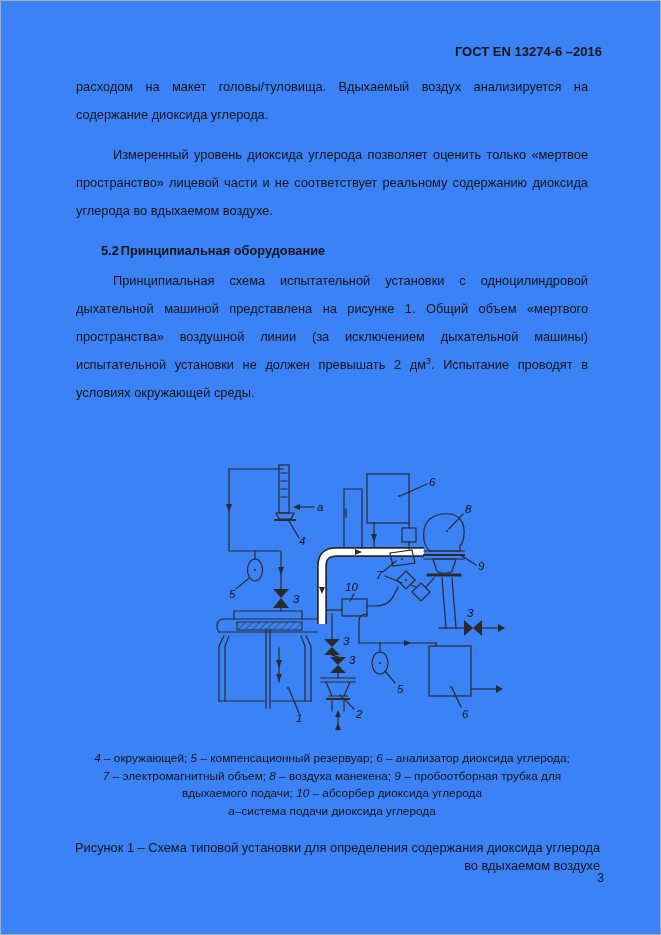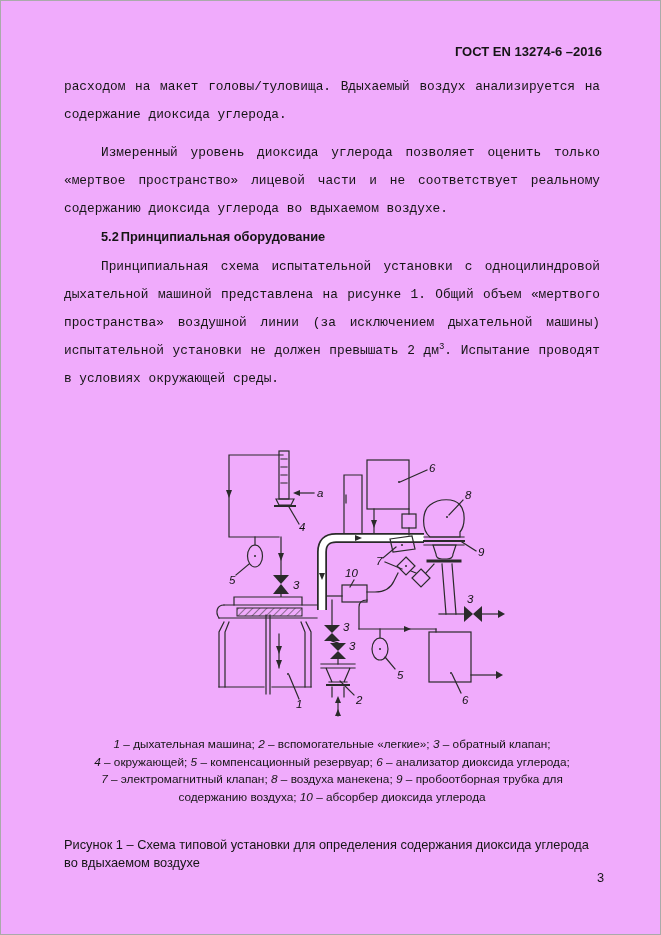--- a/index.html
+++ b/index.html
@@ -1,39 +1,38 @@
 <!DOCTYPE html>
 <html><head>
 <meta charset="utf-8">
 <style>
   html,body { margin:0; padding:0; background:#fff; }
   .page {
     position:relative;
     width:661px; height:935px;
     box-sizing:border-box;
-    background:#f0abfc;
+    background:#3b82f6;
     border:1px solid #aaa;
     font-family:"Liberation Sans", sans-serif;
     color:#151515;
     overflow:hidden;
   }
   .doc-header {
     padding:43px 58px 0 0;
     text-align:right;
     font-size:13px;
     font-weight:bold;
     line-height:15px;
   }
   .content { padding:0 60px 0 63px; }
   .body-text {
-    margin:0;
+    margin:12px;
     font-size:12.8px;
     line-height:28px;
     text-align:justify;
-    font-family:Liberation Mono, monospace;
   }
   .mt14 { margin-top:14px; }
   .mt10 { margin-top:10px; }
   .mt8  { margin-top:8px; }
   .mt2  { margin-top:2px; }
   .indent { text-indent:37px; }
   .heading {
     margin:0 0 0 37px;
     font-size:12.8px;
     font-weight:bold;
@@ -46,22 +45,22 @@
   .figure { margin-top:49px; }
   .figure svg { display:block; margin-left:135px; }
   .legend {
     margin-top:14px;
     text-align:center;
     font-size:11.8px;
     line-height:17.5px;
   }
   .legend i { font-style:italic; }
   .caption {
-    margin-top:30px;
-    text-align:left;
+    margin-top:19px;
+    text-align:right;
     font-size:12.8px;
     line-height:18px;
   }
   .page-number {
     position:absolute;
     top:869px; right:56px;
     font-size:12.8px;
   }
   
   .ln { fill:none; stroke:#2a2a2a; stroke-width:1.2; stroke-linecap:square; }
@@ -241,24 +240,24 @@
           <text class="lbl" x="266" y="57">8</text>
           <text class="lbl" x="279" y="114">9</text>
           <text class="lbl" x="177" y="123">7</text>
           <text class="lbl" x="198" y="237">5</text>
           <text class="lbl" x="268" y="161">3</text>
           <text class="lbl" x="263" y="262">6</text>
         </g>
       </svg>
 
       <div class="legend">
-        <div class="legend-line"><i>1</i><span> – дыхательная машина; </span><i>2</i><span> – вспомогательные «легкие»; </span><i>3</i><span> – обратный клапан;</span></div>
         <div class="legend-line"><i>4</i><span> – окружающей; </span><i>5</i><span> – компенсационный резервуар; </span><i>6</i><span> – анализатор диоксида углерода;</span></div>
-        <div class="legend-line"><i>7</i><span> – электромагнитный клапан; </span><i>8</i><span> – воздуха манекена; </span><i>9</i><span> – пробоотборная трубка для</span></div>
-        <div class="legend-line"><span>содержанию воздуха; </span><i>10</i><span> – абсорбер диоксида углерода</span></div>
+        <div class="legend-line"><i>7</i><span> – электромагнитный объем; </span><i>8</i><span> – воздуха манекена; </span><i>9</i><span> – пробоотборная трубка для</span></div>
+        <div class="legend-line"><span>вдыхаемого подачи; </span><i>10</i><span> – абсорбер диоксида углерода</span></div>
+        <div class="legend-line"><i>а</i><span>–система подачи диоксида углерода</span></div>
       </div>
 
       <div class="caption">
         <div>Рисунок 1 – Схема типовой установки для определения содержания диоксида углерода</div>
         <div>во вдыхаемом воздухе</div>
       </div>
 
     </div>
   </div>
 

